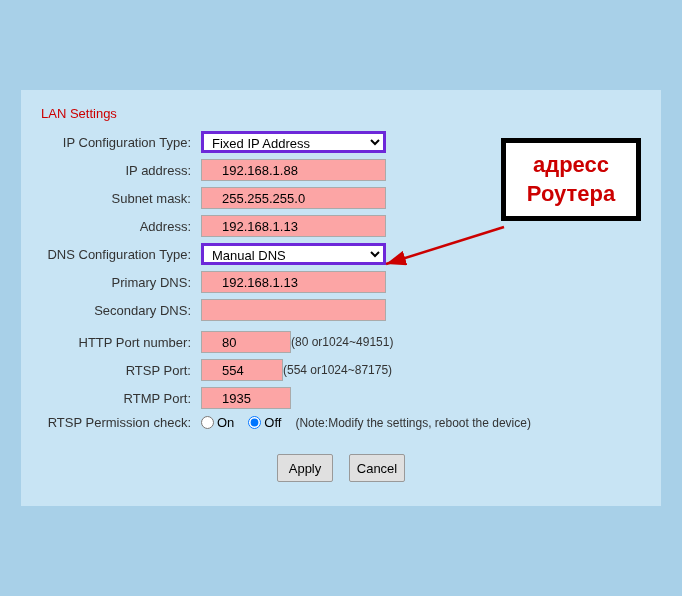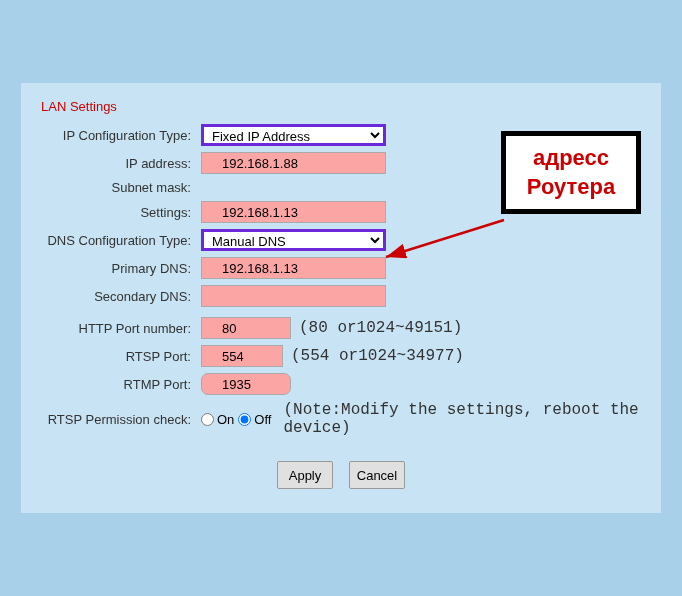--- a/index.html
+++ b/index.html
@@ -50,24 +50,23 @@
     }
     .form-select {
       width: 185px;
       height: 22px;
       border: 3px solid #6d28d9;
       background: #fff;
       font-size: 13px;
       padding: 1px 4px;
     }
     .form-hint {
-      margin-left: 8px;
+      margin-left: 0;
       color: #333;
-      font-size: 16px;
-      font-family: Liberation Mono, monospace;
+      font-size: 12px;
     }
     .annotation-box {
       position: absolute;
       top: 48px;
       right: 20px;
       background: #fff;
       border: 5px solid #000000;
       padding: 8px 12px;
       text-align: center;
       font-size: 22px;
@@ -80,21 +79,21 @@
       position: absolute;
       top: 132px;
       left: 355px;
       width: 130px;
       height: 50px;
       pointer-events: none;
     }
     .radio-group {
       display: flex;
       align-items: center;
-      gap: 4px;
+      gap: 14px;
     }
     .radio-group label {
       display: flex;
       align-items: center;
       gap: 3px;
       font-size: 13px;
       cursor: pointer;
     }
     .button-row {
       display: flex;
@@ -144,24 +143,25 @@
     </select>
   </div>
 
   <div class="form-row">
     <span class="form-label">IP address:</span>
     <input class="form-input form-input-text" type="text" value="192.168.1.88" style="">
   </div>
 
   <div class="form-row">
     <span class="form-label">Subnet mask:</span>
-  </div>
-
-  <div class="form-row">
-    <span class="form-label">Settings:</span>
+    <input class="form-input form-input-text" type="text" value="255.255.255.0" style="">
+  </div>
+
+  <div class="form-row">
+    <span class="form-label">Address:</span>
     <input class="form-input form-input-text" type="text" value="192.168.1.13" style="">
   </div>
 
   <div class="form-row">
     <span class="form-label">DNS Configuration Type:</span>
     <select class="form-select">
       <option>Manual DNS</option>
       <option>Auto DNS</option>
     </select>
   </div>
@@ -181,26 +181,26 @@
 
   <div class="form-row">
     <span class="form-label">HTTP Port number:</span>
     <input class="form-input" style="width: 90px;" type="text" value="80">
     <span class="form-hint">(80 or1024~49151)</span>
   </div>
 
   <div class="form-row">
     <span class="form-label">RTSP Port:</span>
     <input class="form-input" style="width: 82px;" type="text" value="554">
-    <span class="form-hint">(554 or1024~34977)</span>
+    <span class="form-hint">(554 or1024~87175)</span>
   </div>
 
   <div class="form-row">
     <span class="form-label">RTMP Port:</span>
-    <input class="form-input" style="width: 90px; border-radius: 7px;" type="text" value="1935">
+    <input class="form-input" style="width: 90px;" type="text" value="1935">
   </div>
 
   <div class="form-row">
     <span class="form-label">RTSP Permission check:</span>
     <div class="radio-group">
       <label>
         <input type="radio" name="rtsp_perm" value="on" style="">
         <span>On</span>
       </label>
       <label>

